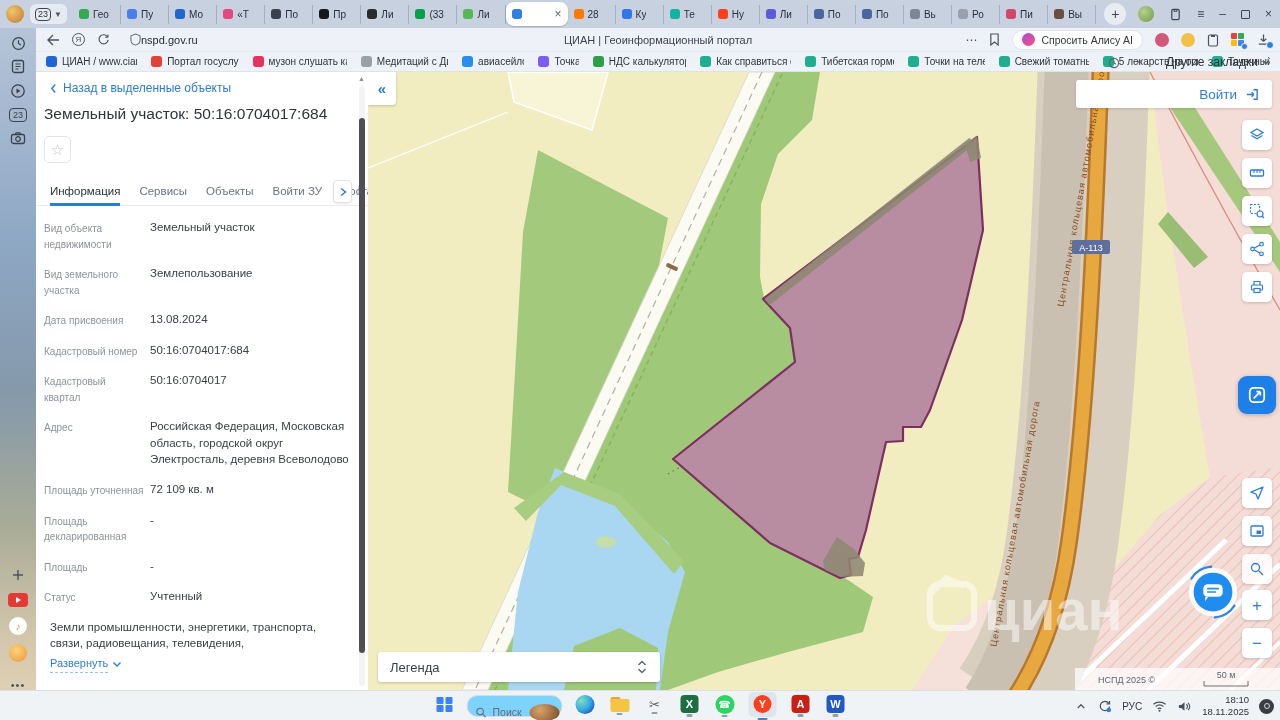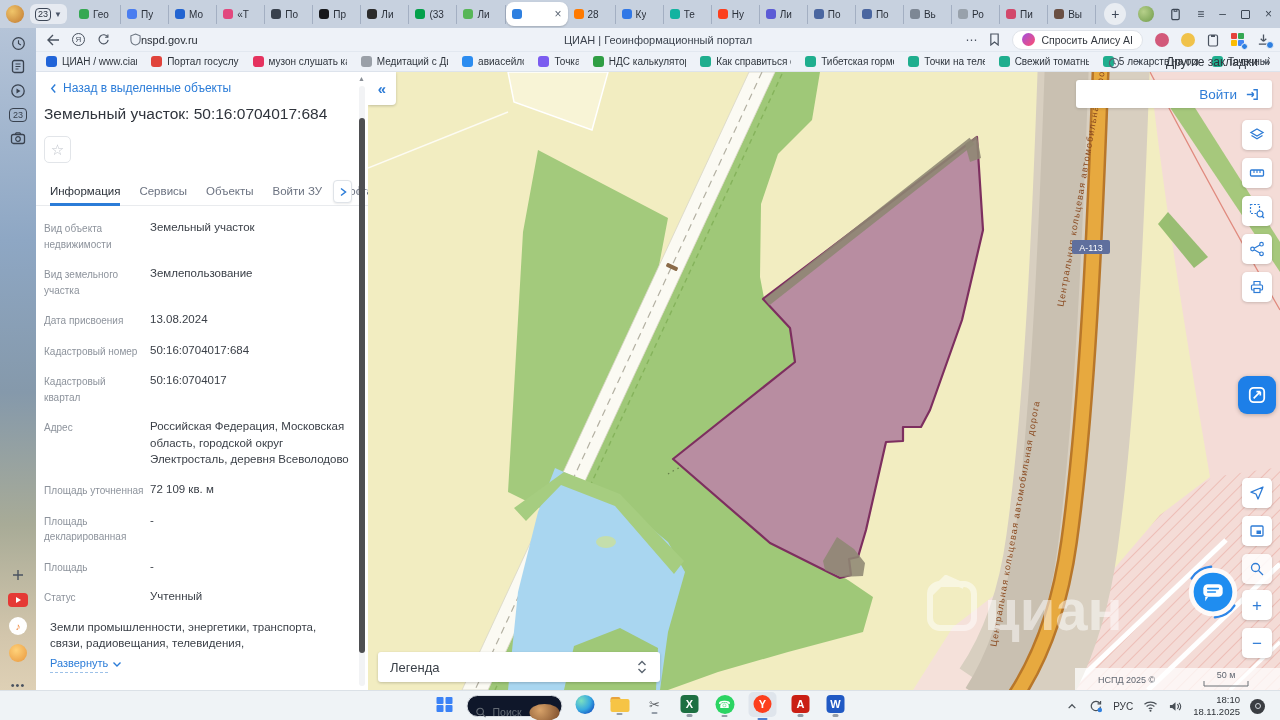--- a/index.html
+++ b/index.html
@@ -88,32 +88,32 @@
 .legendbar span{font-size:13px;color:#3a4048}
 
 .taskbar{position:absolute;left:0;top:690px;width:1280px;height:30px;background:#eff3f6;border-top:1px solid #dbe1e7}
 .tcenter{position:absolute;left:50%;top:0;transform:translateX(-50%);height:30px;display:flex;align-items:center;gap:9px}
 .tapp{display:flex;flex-direction:column;align-items:center;justify-content:center;width:26px;height:28px;cursor:pointer}
 .dash{width:6px;height:2.5px;border-radius:2px;background:#949da8;margin-top:1px}
 .dash.none{visibility:hidden}
 .dash.act{width:10px;background:#4c7fd0}
 .startic{display:grid;grid-template-columns:7px 7px;grid-gap:1.5px}
 .startic i{width:7px;height:7px;background:#3b82f6;border-radius:1px}
-.tsearch{display:flex;align-items:center;gap:6px;width:96px;height:22px;background:#0f172a;border:1px solid #d9dde2;border-radius:11px;padding:12px 2px 0 8px;cursor:text}
+.tsearch{display:flex;align-items:center;gap:6px;width:96px;height:22px;background:#7dd3fc;border:1px solid #d9dde2;border-radius:11px;padding:12px 2px 0 8px;cursor:text}
 .tsearch span{font-size:10.5px;color:#646b74;flex:1}
 .simg{width:17px;height:17px;border-radius:50%;background:radial-gradient(circle at 35% 35%,#d8a36a,#7a4a28);flex:none}
 .edgeic{width:19px;height:19px;border-radius:50%;background:radial-gradient(circle at 30% 30%,#7ce0c0,#36a8e0 50%,#1b63c8 78%,#123f8f)}
 .folderic{position:relative;width:19px;height:15px}
 .folderic .fback{position:absolute;left:0;top:0;width:10px;height:5px;background:#e8a33d;border-radius:2px 2px 0 0}
 .folderic .ffront{position:absolute;left:0;top:2px;width:19px;height:13px;background:#f6c445;border-radius:2px}
 .sqic{width:18px;height:18px;border-radius:4px;color:#fff;font-size:11px;font-weight:bold;display:flex;align-items:center;justify-content:center}
 .waic{width:19px;height:19px;border-radius:50%;background:#2bd463;color:#fff;font-size:10px;display:flex;align-items:center;justify-content:center}
 .ychip{width:28px;height:26px;background:#dfe5ec;border-radius:5px;display:flex;align-items:center;justify-content:center}
 .ycirc{width:18px;height:18px;border-radius:50%;background:#fc3f1d;color:#fff;font-size:11px;font-weight:bold;display:flex;align-items:center;justify-content:center}
-.tray{position:absolute;right:15px;top:0;height:30px;display:flex;align-items:center;gap:10px;color:#495057}
+.tray{position:absolute;right:6px;top:0;height:30px;display:flex;align-items:center;gap:10px;color:#495057}
 .lang{font-size:10px;color:#33373c}
 .tclock{text-align:right;font-size:9.5px;line-height:1.25;color:#2f3338;cursor:default}
 .badgeic{width:15px;height:15px;border-radius:50%;background:#3a3d42;display:flex;align-items:center;justify-content:center}
 .badgeic i{width:6px;height:6px;border-radius:50%;border:1.4px solid #cfd4da}
 .scissor{font-size:13px;color:#5f6368;line-height:1}
 </style>
 </head>
 <body>
 
 <div class="screen">

